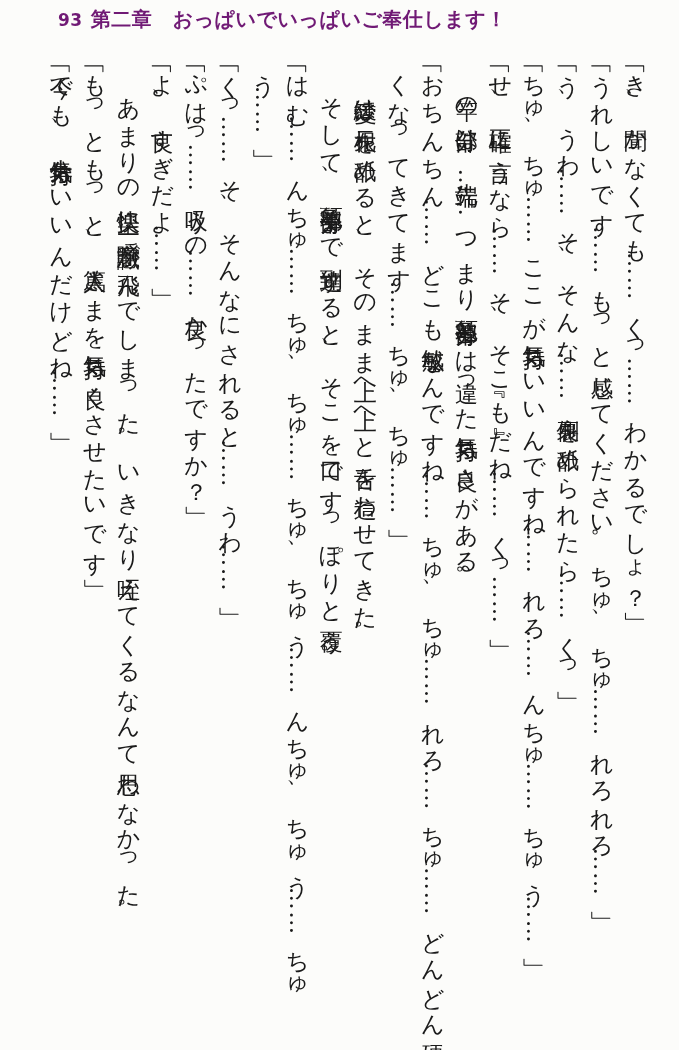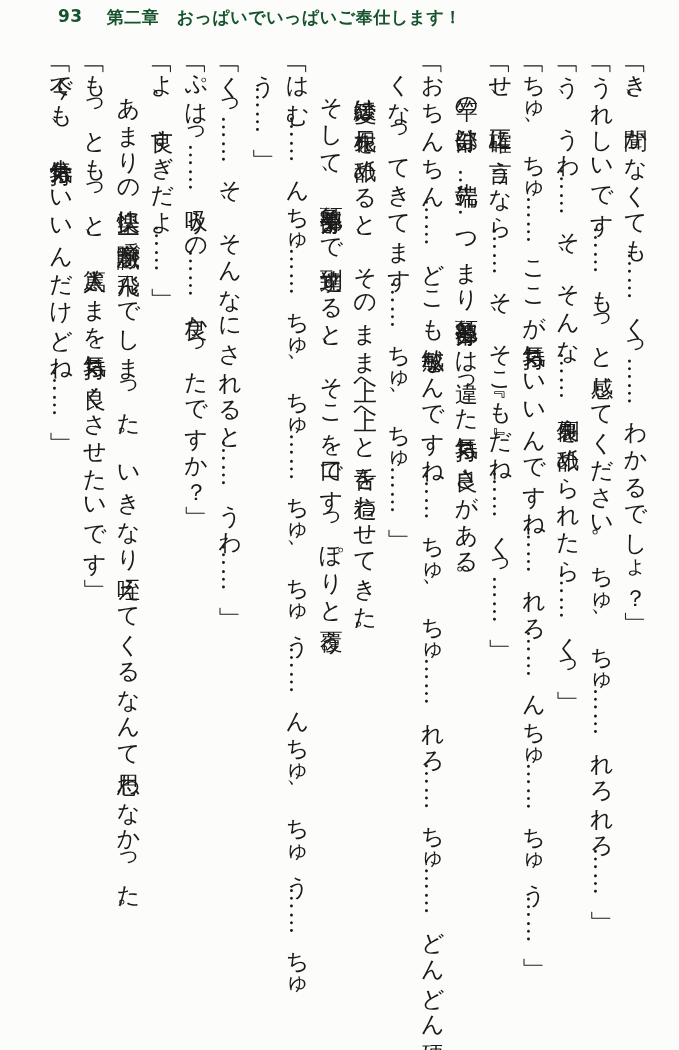--- a/index.html
+++ b/index.html
@@ -14,32 +14,32 @@
     margin: 0 auto;
     background: #fcfcfa;
     overflow: hidden;
     box-shadow: 0 0 4px rgba(0,0,0,0.15);
   }
   .running-header {
     position: absolute;
     top: 6px;
     left: 58px;
     display: flex;
-    align-items: flex-start;
-    gap: 24px;
+    align-items: center;
+    gap: 8px;
     font-family: "DejaVu Sans", "Liberation Sans", sans-serif;
-    color: #14532d;
+    color: #701a75;
   }
   .page-number {
     font-size: 17px;
     font-weight: bold;
     letter-spacing: 0.5px;
   }
   .chapter-title {
-    font-size: 17px;
+    font-size: 20px;
     font-weight: bold;
     letter-spacing: 0.5px;
   }
   .text-body {
     position: absolute;
     top: 58px;
     right: 27px;
     height: 986px;
     writing-mode: vertical-rl;
     text-orientation: mixed;

